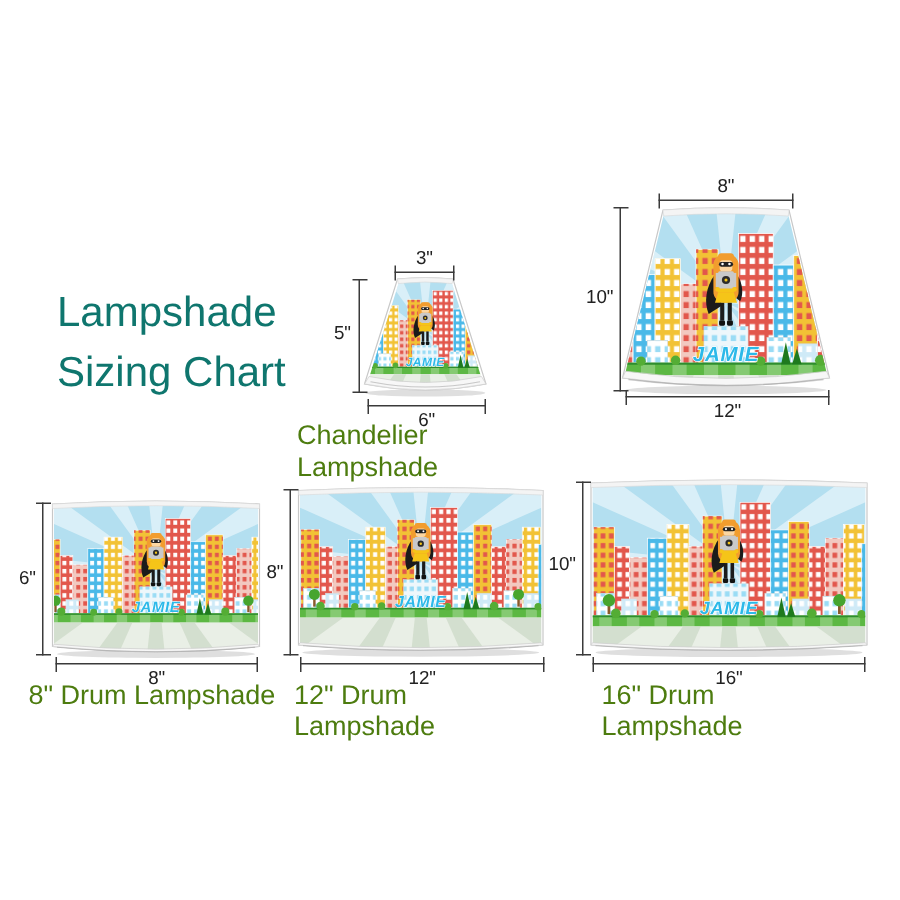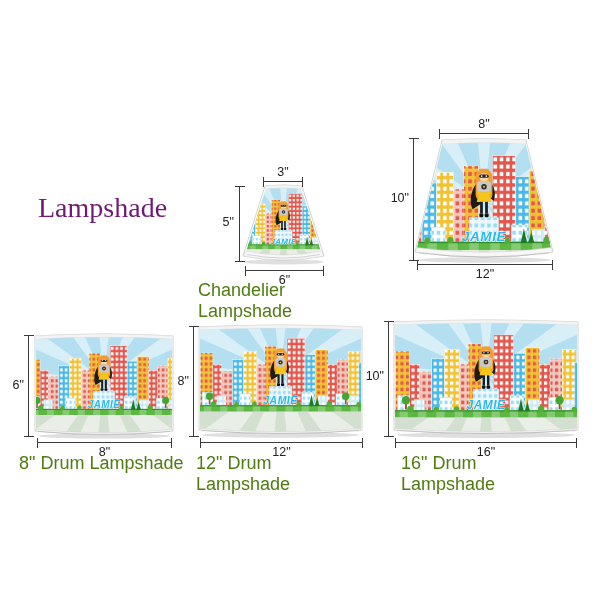--- a/index.html
+++ b/index.html
@@ -1,18 +1,18 @@
 <!DOCTYPE html>
 <html><head>
 <meta charset="utf-8">
 <style>
   html,body{margin:0;padding:0;background:#fff;}
   .page{position:relative;width:600px;height:600px;background:#ffffff;overflow:hidden;
         font-family:"Liberation Sans",sans-serif;}
-  .title{position:absolute;left:38px;top:188px;font-size:28px;line-height:1.42;color:#701a75;font-family:Liberation Serif, serif;}
+  .title{position:absolute;left:38px;top:188px;font-size:28px;line-height:1.42;color:#0f766e;}
   .caption{position:absolute;width:170px;font-size:18px;color:#4d7c0f;}
   .dimlab{position:absolute;font-size:12.5px;color:#222;}
   .tc{text-align:center;} .tr{text-align:right;}
   .dimh{position:absolute;height:0;border-top:1.2px solid #3a3a3a;}
   .dimh::before,.dimh::after{content:"";position:absolute;top:-5px;width:1.2px;height:10px;background:#3a3a3a;}
   .dimh::before{left:0;} .dimh::after{right:0;}
   .dimv{position:absolute;width:0;border-left:1.2px solid #3a3a3a;}
   .dimv::before,.dimv::after{content:"";position:absolute;left:-5px;width:10px;height:1.2px;background:#3a3a3a;}
   .dimv::before{top:0;} .dimv::after{bottom:0;}
   .shade-svg{position:absolute;}
@@ -164,20 +164,21 @@
           <polygon points="135,97 138,83 141,97" fill="#1e7a1e"></polygon>
             <polygon points="142,97 145,87 148,97" fill="#1e7a1e"></polygon>
         </g>
         <text x="100" y="95" font-size="13" font-weight="bold" font-style="italic" text-anchor="middle" stroke="#ffffff" stroke-width="0.9" paint-order="stroke" letter-spacing="0.5" fill="#2cb9e9">JAMIE</text>
       </g>
     </defs>
   </svg>
 
   <div class="title">
     <div>Lampshade</div>
+    <div>Sizing Chart</div>
   </div>
 
   <svg class="shade-svg" style="left:237px;top:183px" width="92" height="84" viewBox="0 0 92 84">
     <ellipse cx="46.5" cy="79" rx="40" ry="2.4" fill="#8c8c8c" opacity="0.28"></ellipse>
     <path d="M28,3 Q46.5,1 65,3 L87,73 Q46.5,81 6,73 Z" fill="#ffffff" stroke="#c8c8c8" stroke-width="0.8"></path>
     <defs>
         <clipPath id="clipCh">
           <path d="M29,5 L64,5 L84,69 Q46.5,77 9,69 Z"></path>
         </clipPath>
       </defs>

